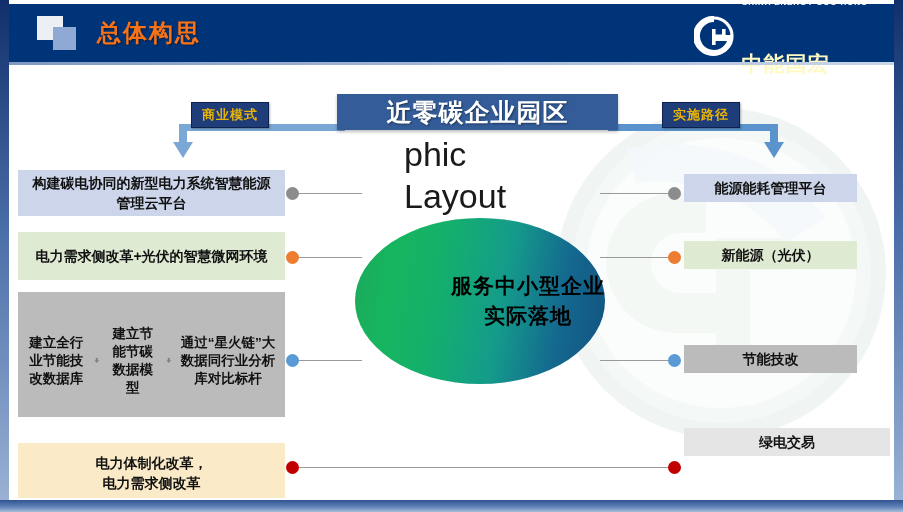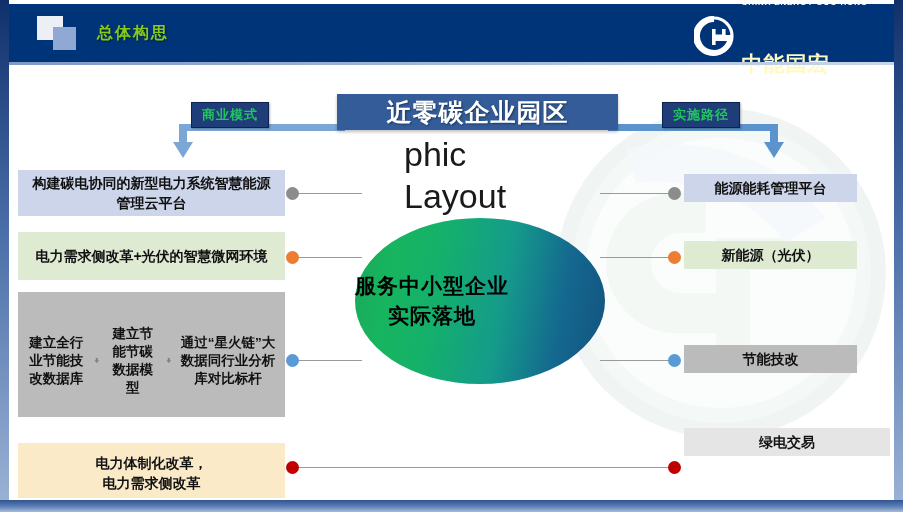--- a/index.html
+++ b/index.html
@@ -21,21 +21,21 @@
   
   #header{position:absolute;left:9px;top:4px;width:885px;height:58px;
           background:#003478;display:flex;align-items:center;}
   #header-underline{position:absolute;left:9px;top:62px;width:885px;height:3px;
           background:linear-gradient(90deg,#7f99c4,#c9d5e8);}
 
   .hdr-glyph{position:relative;width:44px;height:34px;margin-left:28px;flex:none;}
   .hdr-glyph .sq1{position:absolute;left:0;top:0;width:26px;height:24px;background:#eceff4;}
   .hdr-glyph .sq2{position:absolute;left:16px;top:11px;width:23px;height:23px;background:#8fa8d4;}
 
-  #header-title{margin-left:16px;color:#84cc16;font-size:16px;font-weight:bold;
+  #header-title{margin-left:16px;color:#f97316;font-size:24px;font-weight:bold;
                 letter-spacing:2px;text-shadow:1px 1px 2px rgba(0,0,0,.45);}
 
   
   #brand{position:absolute;right:26px;top:11px;height:42px;display:flex;align-items:center;}
   #brand-mark{width:40px;height:40px;flex:none;}
   #brand-text{margin-left:8px;display:flex;flex-direction:column;justify-content:center;gap:45px;}
   #brand-en{color:#ffffff;font-size:8px;letter-spacing:.9px;font-weight:bold;
             margin-bottom:1px;white-space:nowrap;}
   #brand-cn{color:#fef9c3;font-size:21px;font-weight:bold;letter-spacing:1px;
             white-space:nowrap;line-height:1;}
@@ -54,21 +54,21 @@
   
   #stray-text{position:absolute;left:404px;top:133px;width:260px;
               font-size:34px;line-height:42px;color:#1a1a1a;font-weight:normal;
               white-space:pre;}
 
   
   .tab-arrow{position:absolute;}
 
   
   .tab-chip{position:absolute;background:#1f3e79;border:1px solid #0e2250;
-            color:#22c55e;font-size:13px;font-weight:bold;letter-spacing:1px;
+            color:#eab308;font-size:13px;font-weight:bold;letter-spacing:1px;
             display:flex;align-items:center;justify-content:center;
             box-shadow:1px 1px 2px rgba(0,0,0,.3);}
   #tab-left {left:191px;top:102px;width:76px;height:24px;}
   #tab-right{left:662px;top:102px;width:76px;height:24px;}
 
   
   .box{position:absolute;display:flex;align-items:center;justify-content:center;
        text-align:center;font-weight:bold;color:#111111;}
   .box .inner{width:100%;padding:0 8px;box-sizing:border-box;}
 
@@ -89,21 +89,21 @@
   #flow{display:flex;flex-direction:row;align-items:center;justify-content:center;
         width:100%;gap:0px;margin-top:12px;}
   #flow .frow{font-size:13.5px;line-height:18px;font-weight:bold;color:#111;
               text-align:center;padding:0 6px;}
   #flow .fdown{width:14px;height:13px;margin:1px 0;}
 
   
   #ellipse{position:absolute;left:355px;top:218px;width:250px;height:166px;
            border-radius:50%;
            background:linear-gradient(100deg,#1aa85a 0%,#17b55f 16%,#14b06c 34%,#149b8b 58%,#14688f 80%,#12527f 100%);
-           display:flex;align-items:center;justify-content:flex-start;}
+           display:flex;align-items:center;justify-content:flex-end;}
   #ellipse .etxt{color:#000000;font-size:21px;font-weight:bold;line-height:30px;
            text-align:center;letter-spacing:1px;}
 
   
   .conn-line{position:absolute;height:1px;background:#9a9a9a;}
   .dot{position:absolute;width:13px;height:13px;border-radius:50%;}
   .dot.gray  {background:#8c8c8c;}
   .dot.orange{background:#ED7D31;}
   .dot.blue  {background:#5B9BD5;}
   .dot.red   {background:#C00000;}

